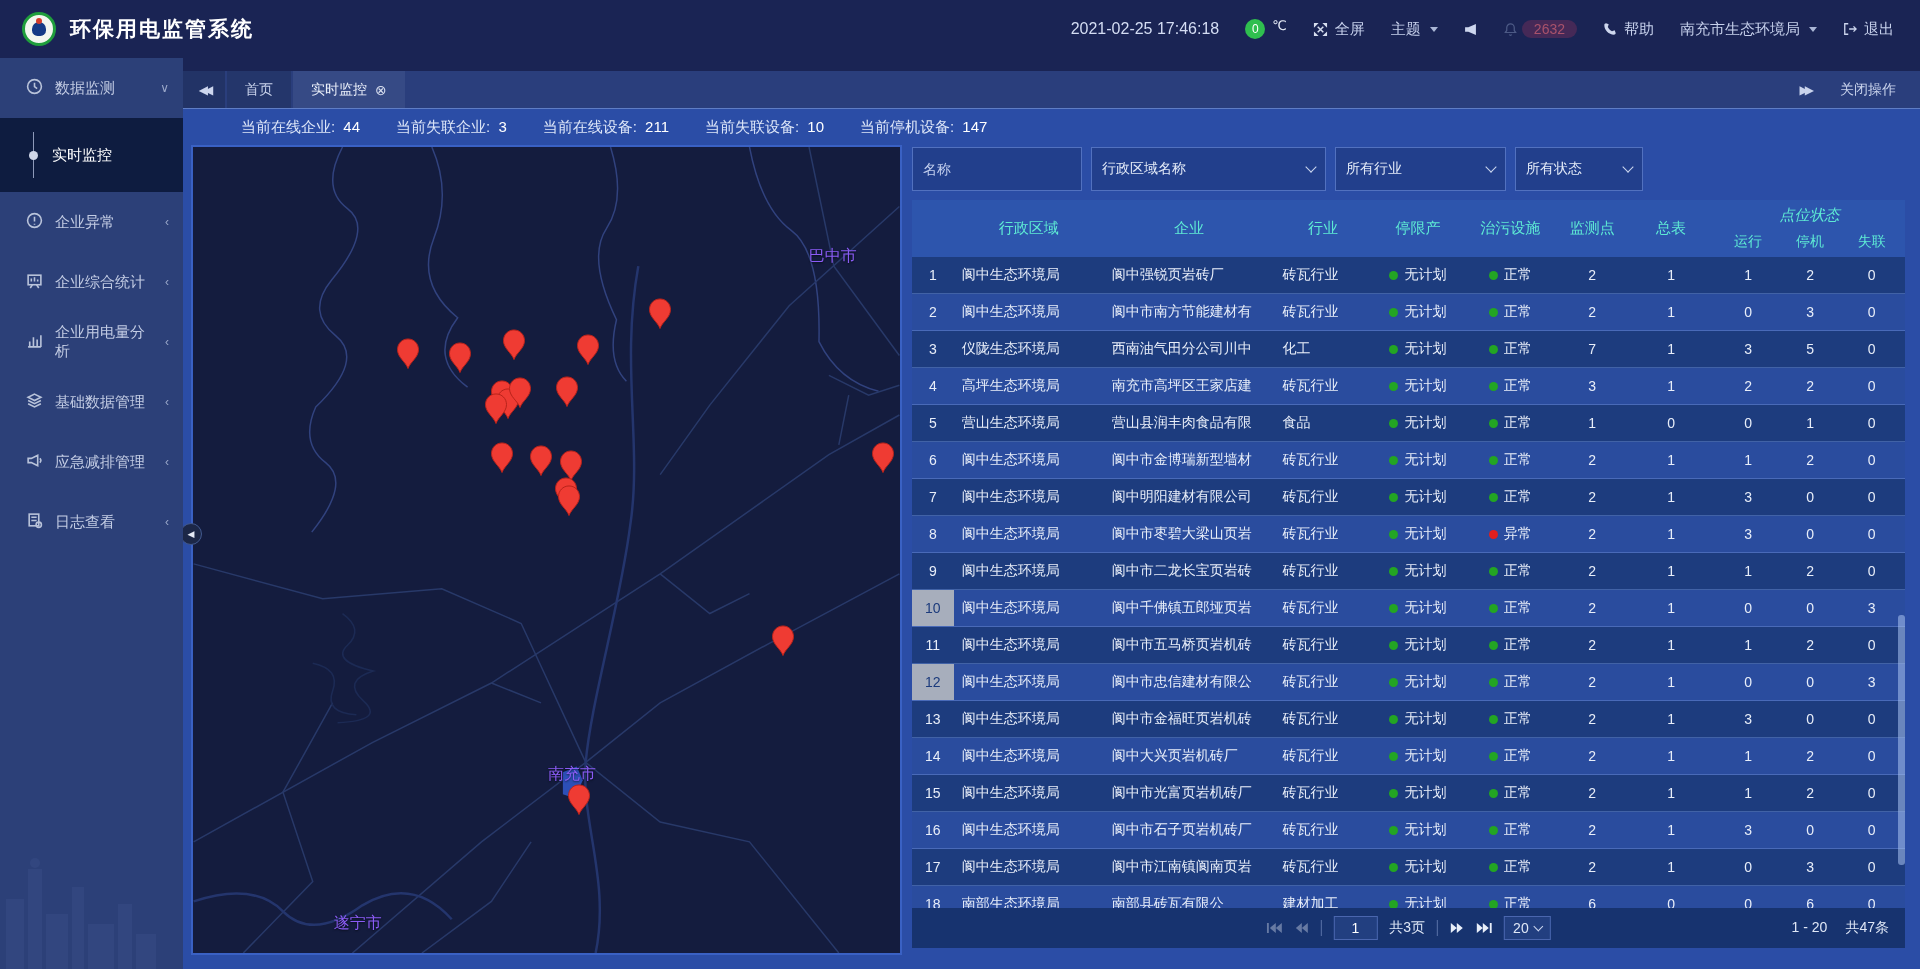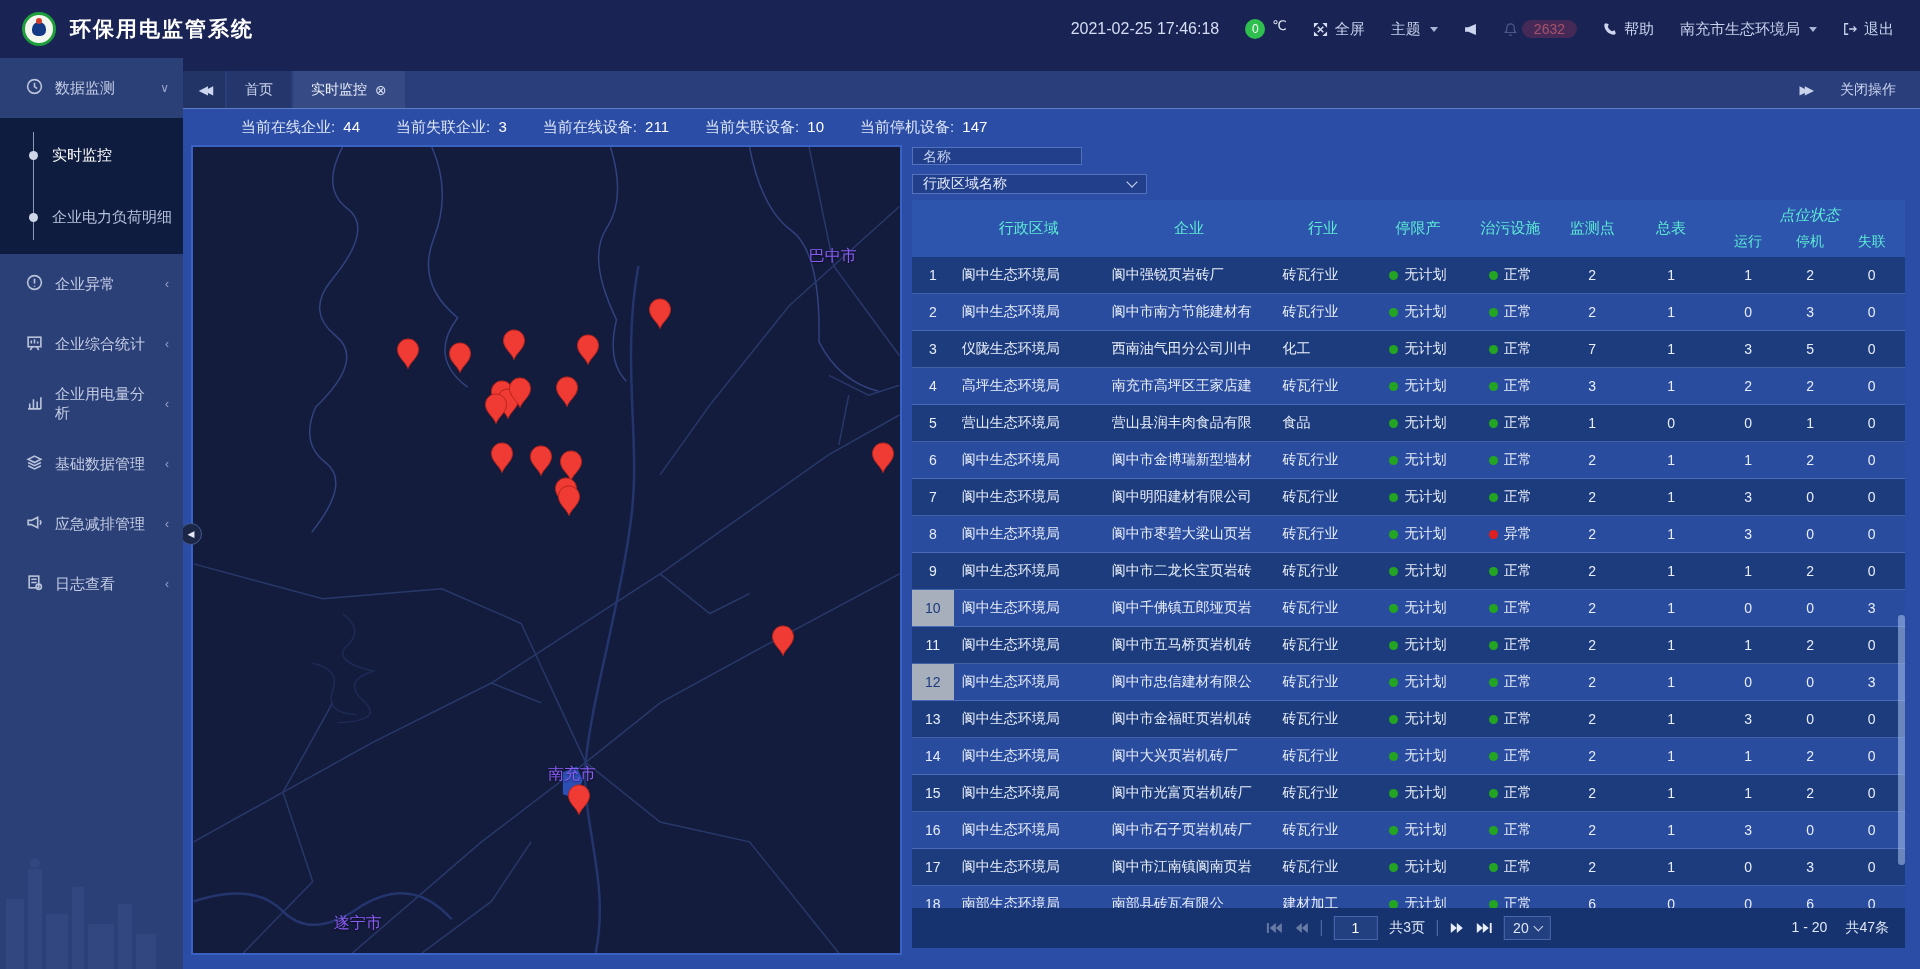--- a/index.html
+++ b/index.html
@@ -77,21 +77,21 @@
                   font-size:9px; display:flex; align-items:center; justify-content:center; cursor:pointer; }
 
   .map-panel { position:absolute; left:8px; top:0; width:711px; height:810px;
                background:#141c3e; border:2px solid #3a61c4; }
   .map-label { position:absolute; transform:translate(-50%,-50%); color:#8b5cf6; font-size:16px;
                text-shadow:0 1px 2px rgba(0,0,0,.6); white-space:nowrap; }
   .pin { position:absolute; transform:translate(-50%,-72%); width:24px; height:32px; cursor:pointer; }
 
   
   .table-panel { position:absolute; left:729px; top:2px; width:993px; }
-  .filters { display:flex; gap:9px; height:44px; margin-bottom:9px;flex-direction:column; }
+  .filters { display:flex; gap:9px; height:44px; margin-bottom:9px; }
   .f-input { width:170px; background:#223f8c; border:1px solid #5271bf; color:#e8eef8;
              font-size:14px; padding:0 10px; outline:none; }
   .f-input::placeholder { color:#c3cfee; }
   .f-select { display:flex; align-items:center; justify-content:space-between; padding:0 10px;
               background:#223f8c; border:1px solid #5271bf; color:#e4ebf8; font-size:14px; cursor:pointer; }
   .f-select .chev { width:8px; height:8px; border-right:1px solid #cdd7ef; border-bottom:1px solid #cdd7ef;
                     transform:rotate(45deg); margin-left:14px; margin-top:-4px; }
   .w-region { width:235px; } .w-industry { width:171px;font-family:Liberation Mono, monospace; } .w-status { width:128px; }
 
   .grid { width:993px; position:relative; }
@@ -199,24 +199,20 @@
               </svg></span>
             <span>数据监测</span>
             <span class="chev">∨</span>
           </div>
           <div class="submenu">
             <div class="rail"></div>
             <div class="sub-item active">
               <span class="dot"></span>
               <span>实时监控</span>
             </div>
-            <div class="sub-item">
-              <span class="dot"></span>
-              <span>企业电力负荷明细</span>
-            </div>
           </div>
         </div>
         <div class="menu-group">
           <div class="group-head">
             <span><svg width="17" height="17" viewBox="0 0 16 16" fill="none" stroke="#b9c3da" stroke-width="1.5">
                 <circle cx="8" cy="8" r="6.5"></circle>
                 <path d="M8 4.5V9M8 11v1"></path>
               </svg></span>
             <span>企业异常</span>
             <span class="chev">‹</span>

